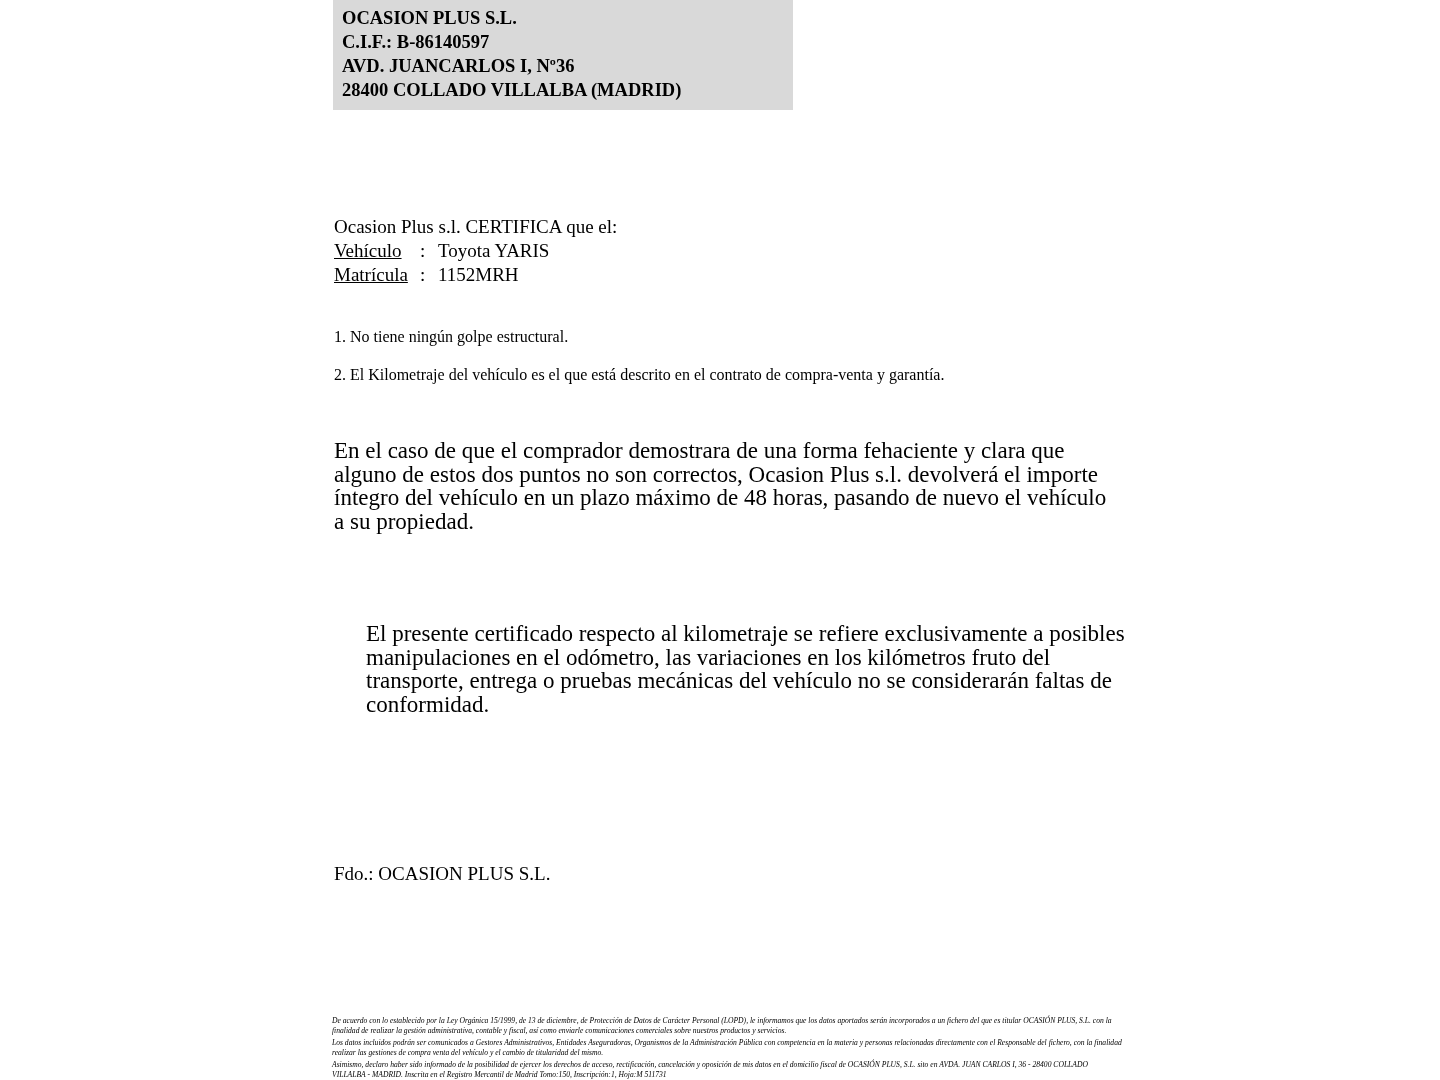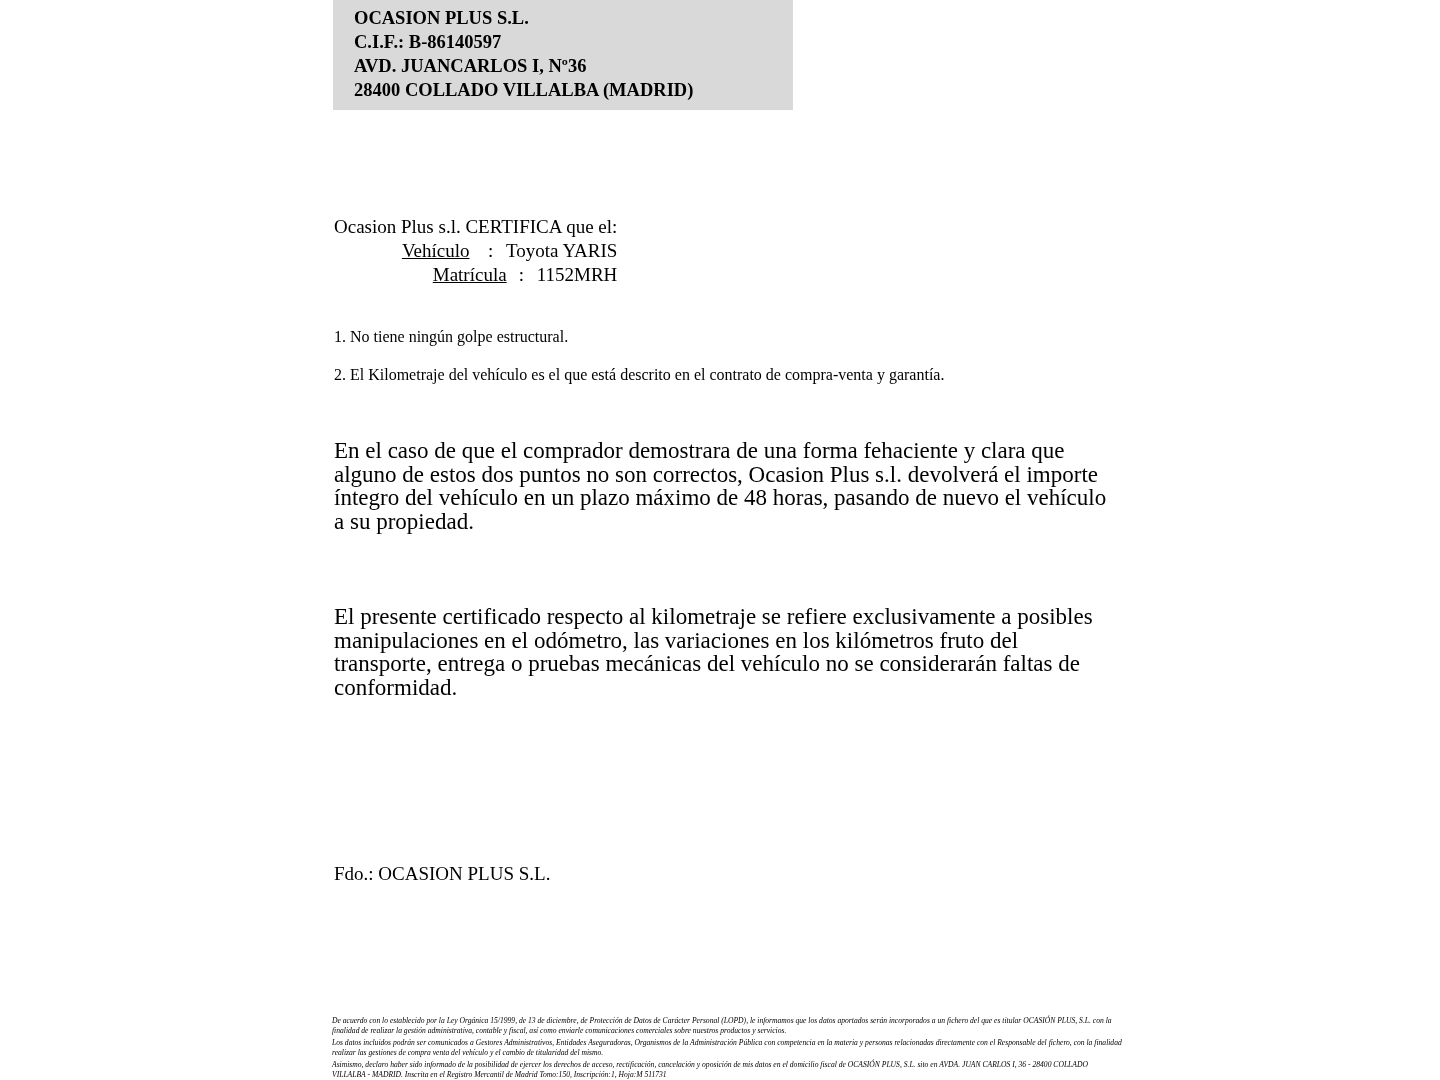--- a/index.html
+++ b/index.html
@@ -22,21 +22,21 @@
     height: 1080px;
   }
 
   
   .company-box {
     position: absolute;
     left: 333px;
     top: 0px;
     width: 460px;
     background: #d9d9d9;
-    padding: 6px 0 8px 16px;
+    padding: 6px 0 8px 4px;
     box-sizing: border-box;
   }
   .company-line {
     font-family: "Liberation Serif", serif;
     font-weight: bold;
     font-size: 18.5px;
     line-height: 24px;
     padding-left: 5px;
     white-space: nowrap;
   }
@@ -58,21 +58,20 @@
     top: 215px;
     font-size: 19px;
     line-height: 24px;
   }
   .cert-intro {
     white-space: nowrap;
   }
   .cert-row {
     display: flex;
     white-space: nowrap;
-    justify-content: flex-end;
   }
   .cert-label {
     width: 86px;
     text-decoration: underline;
     display: inline-block;
   }
   .cert-sep {
     width: 18px;
     display: inline-block;
   }
@@ -97,21 +96,21 @@
     position: absolute;
     left: 334px;
     width: 775px;
     font-size: 23px;
     line-height: 23.5px;
     text-align: left;
   }
   .para-1 { top: 439px; }
   .para-2 { top: 517px; }
   .para-3 { top: 555px; }
-  .para-4 { top: 605px; }
+  .para-4 { top: 622px; margin-left: 32px; }
 
   
   .signature {
     position: absolute;
     left: 334px;
     top: 862px;
     font-size: 19px;
     line-height: 24px;
     white-space: nowrap;
   }

